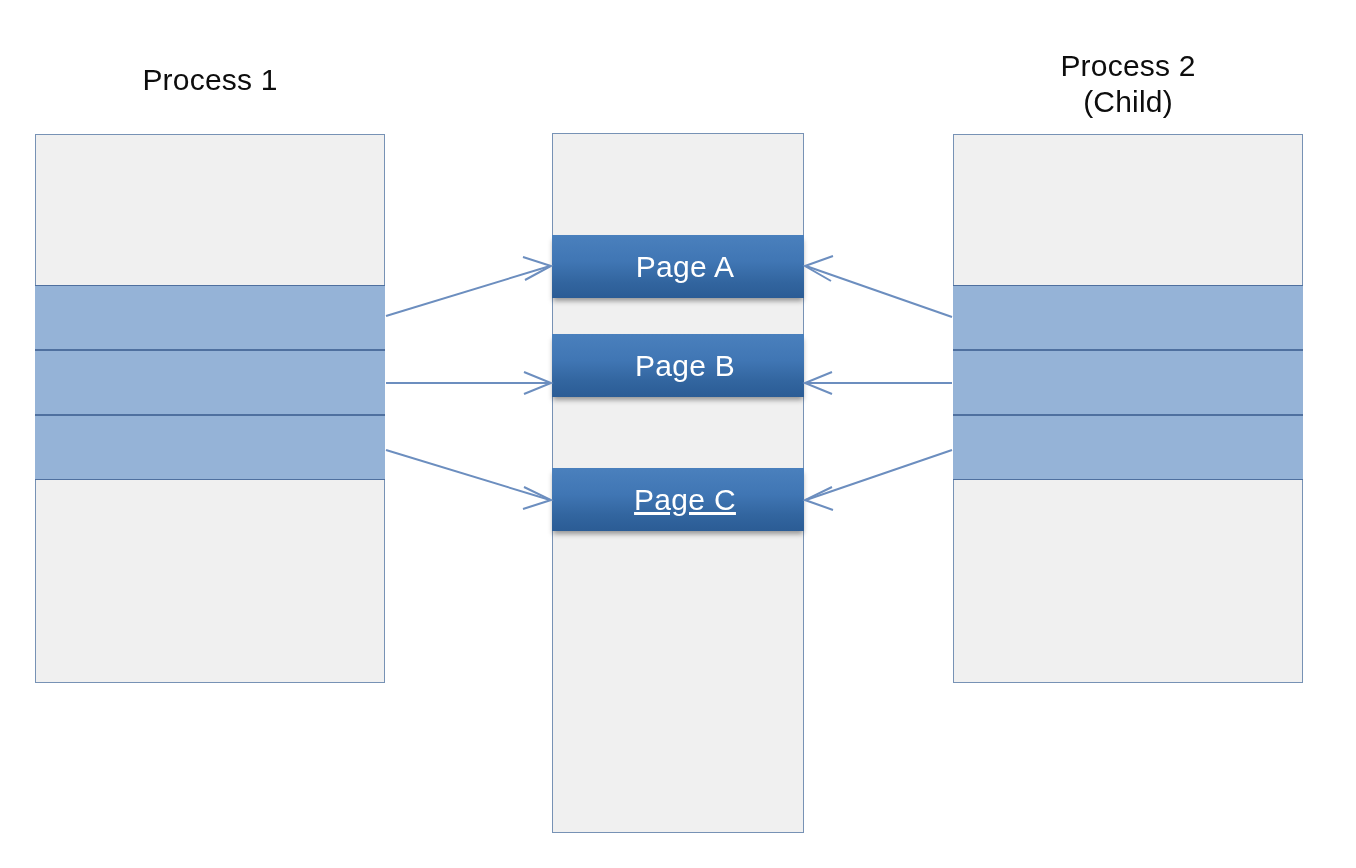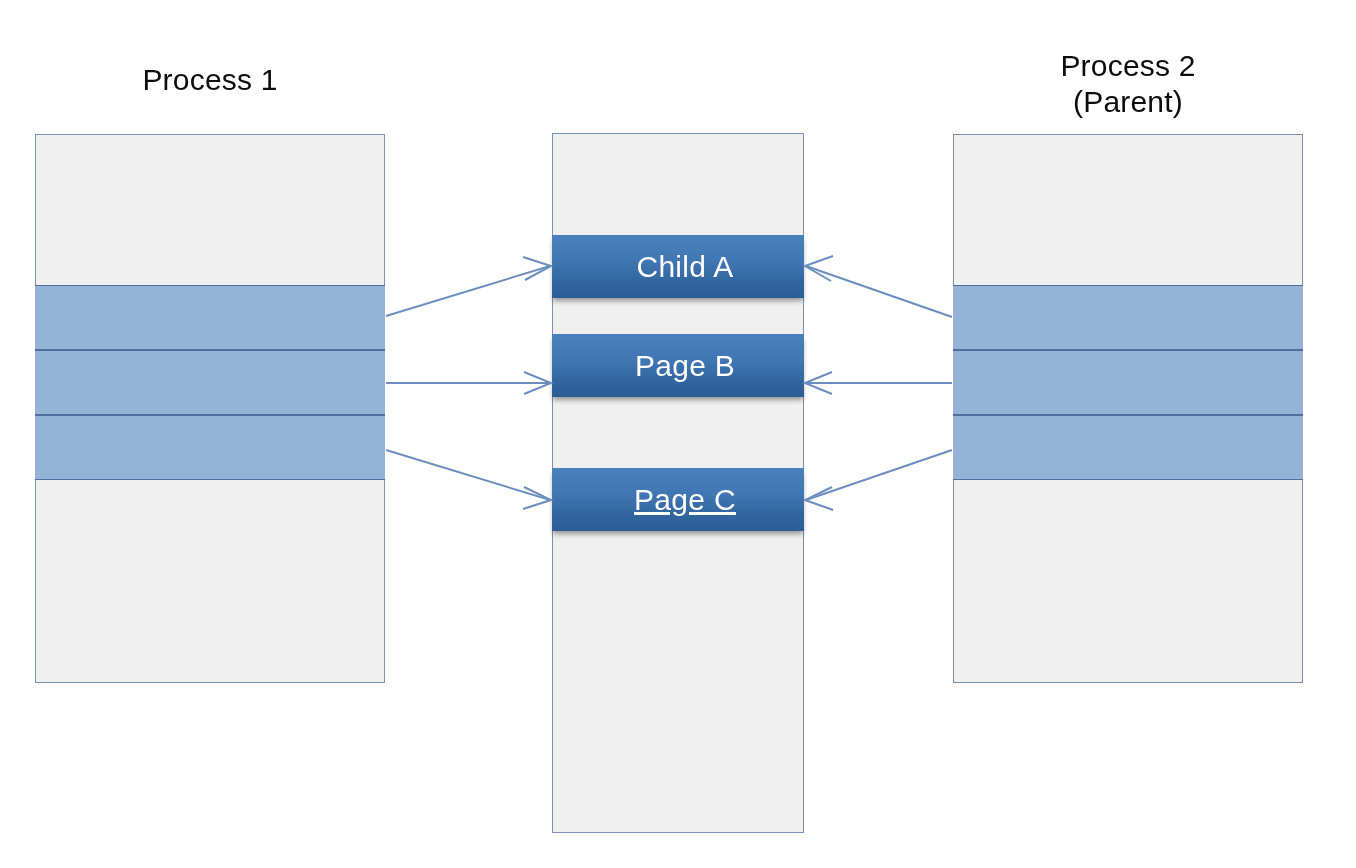--- a/index.html
+++ b/index.html
@@ -124,32 +124,32 @@
 
 <div id="canvas">
 
   <div class="col-title" id="title-p1">
     <span>Process 1</span>
   </div>
 
 
   <div class="col-title" id="title-p2">
     <span>Process 2</span>
-    <span class="line2">(Parent)</span>
+    <span class="line2">(Child)</span>
   </div>
 
   <div class="proc-box" id="proc1-box">
     <div class="band b1"></div>
     <div class="band b2"></div>
     <div class="band b3"></div>
   </div>
 
   <div id="mem-box"></div>
 
-  <div class="page-block" id="page-a">Child A</div>
+  <div class="page-block" id="page-a">Page A</div>
   <div class="page-block" id="page-b">Page B</div>
   <div class="page-block" id="page-c">Page C</div>
 
   <div class="proc-box" id="proc2-box">
     <div class="band b1"></div>
     <div class="band b2"></div>
     <div class="band b3"></div>
   </div>
 
   <svg id="arrows" viewBox="0 0 1356 868">

